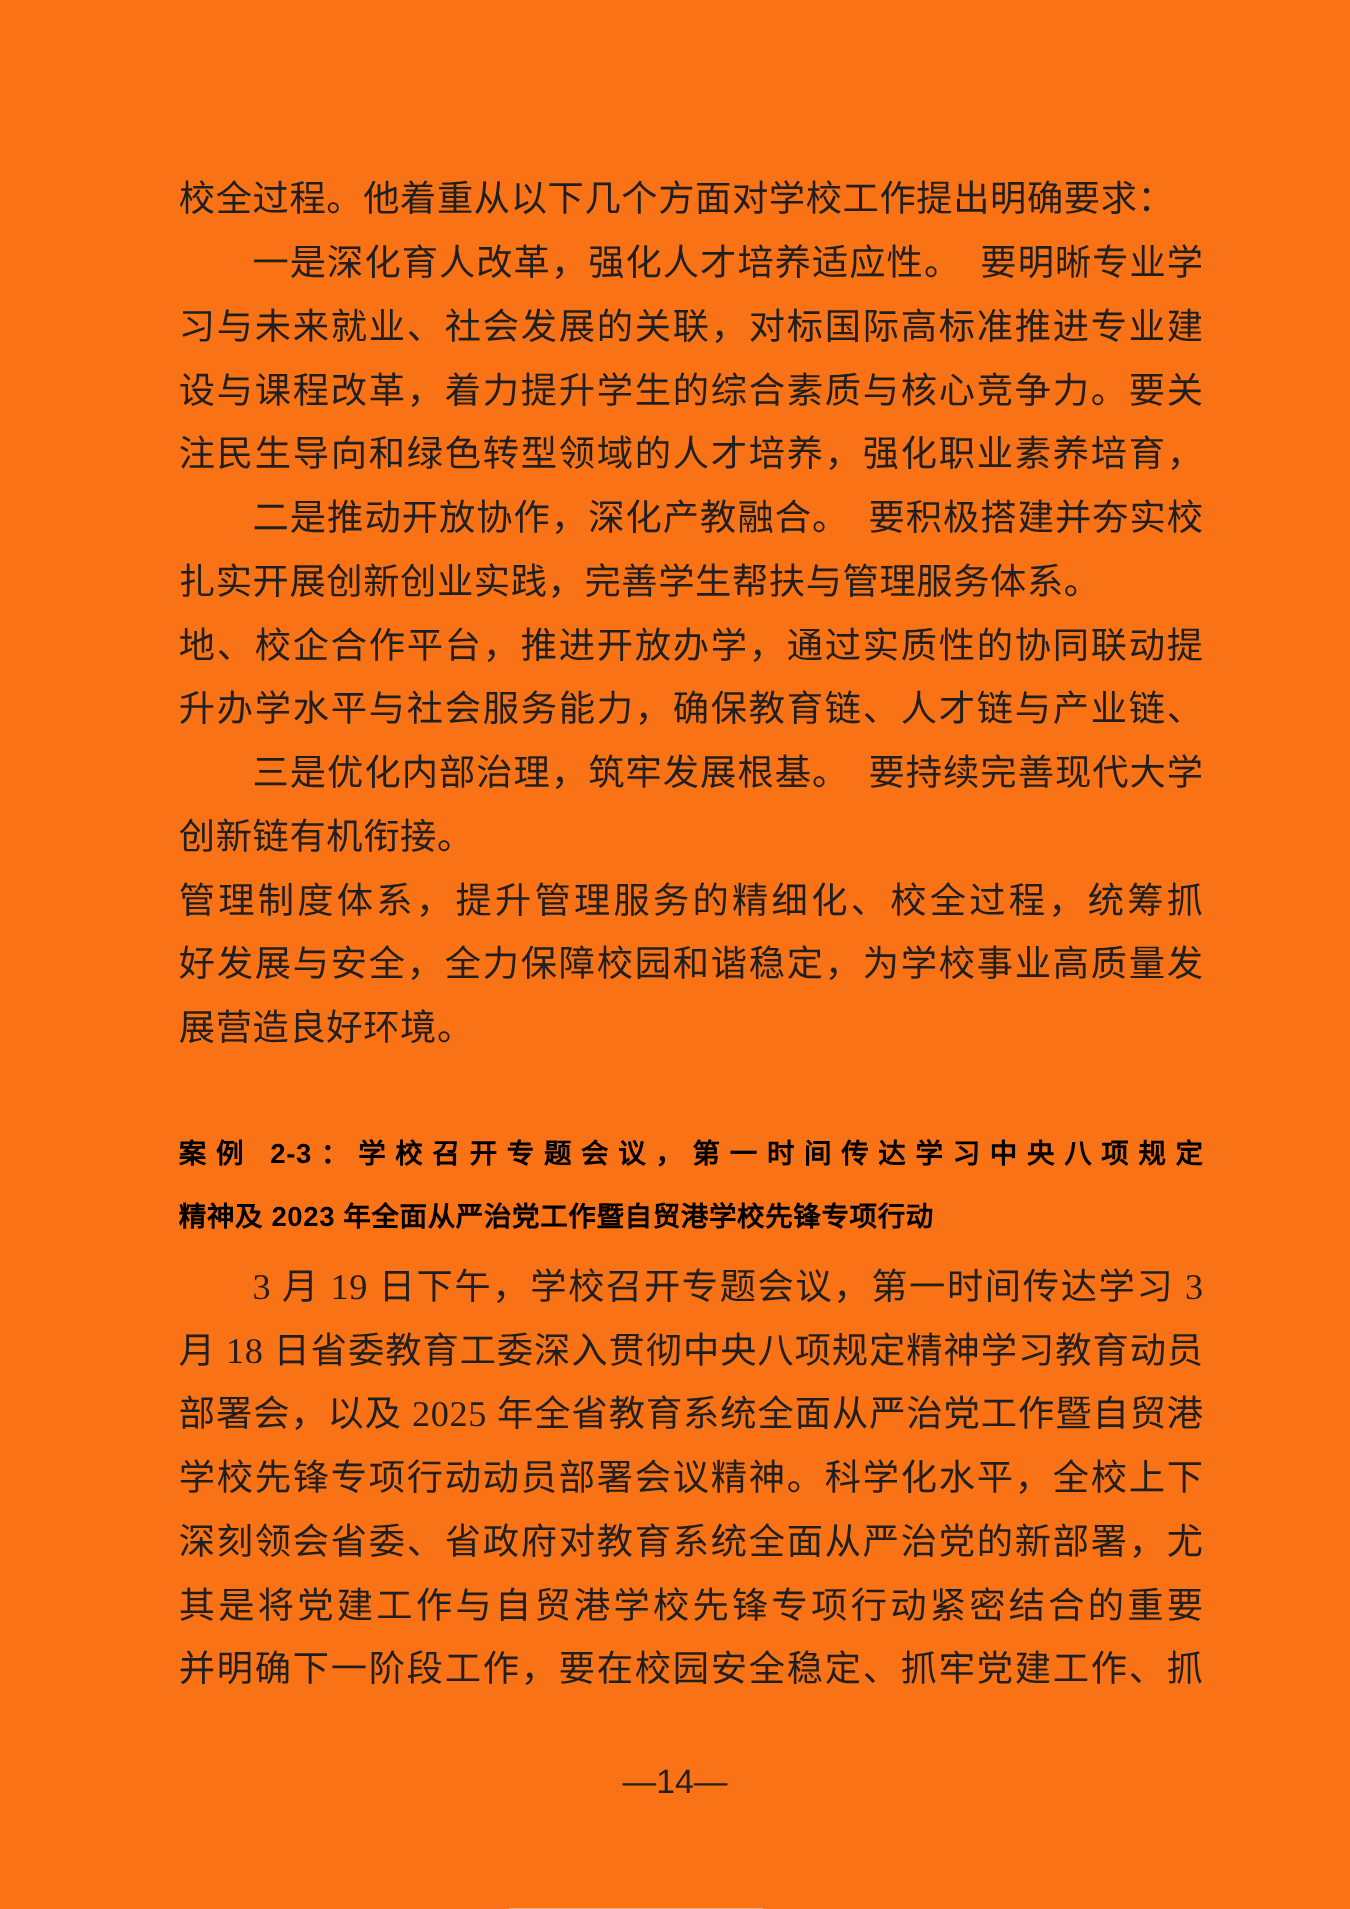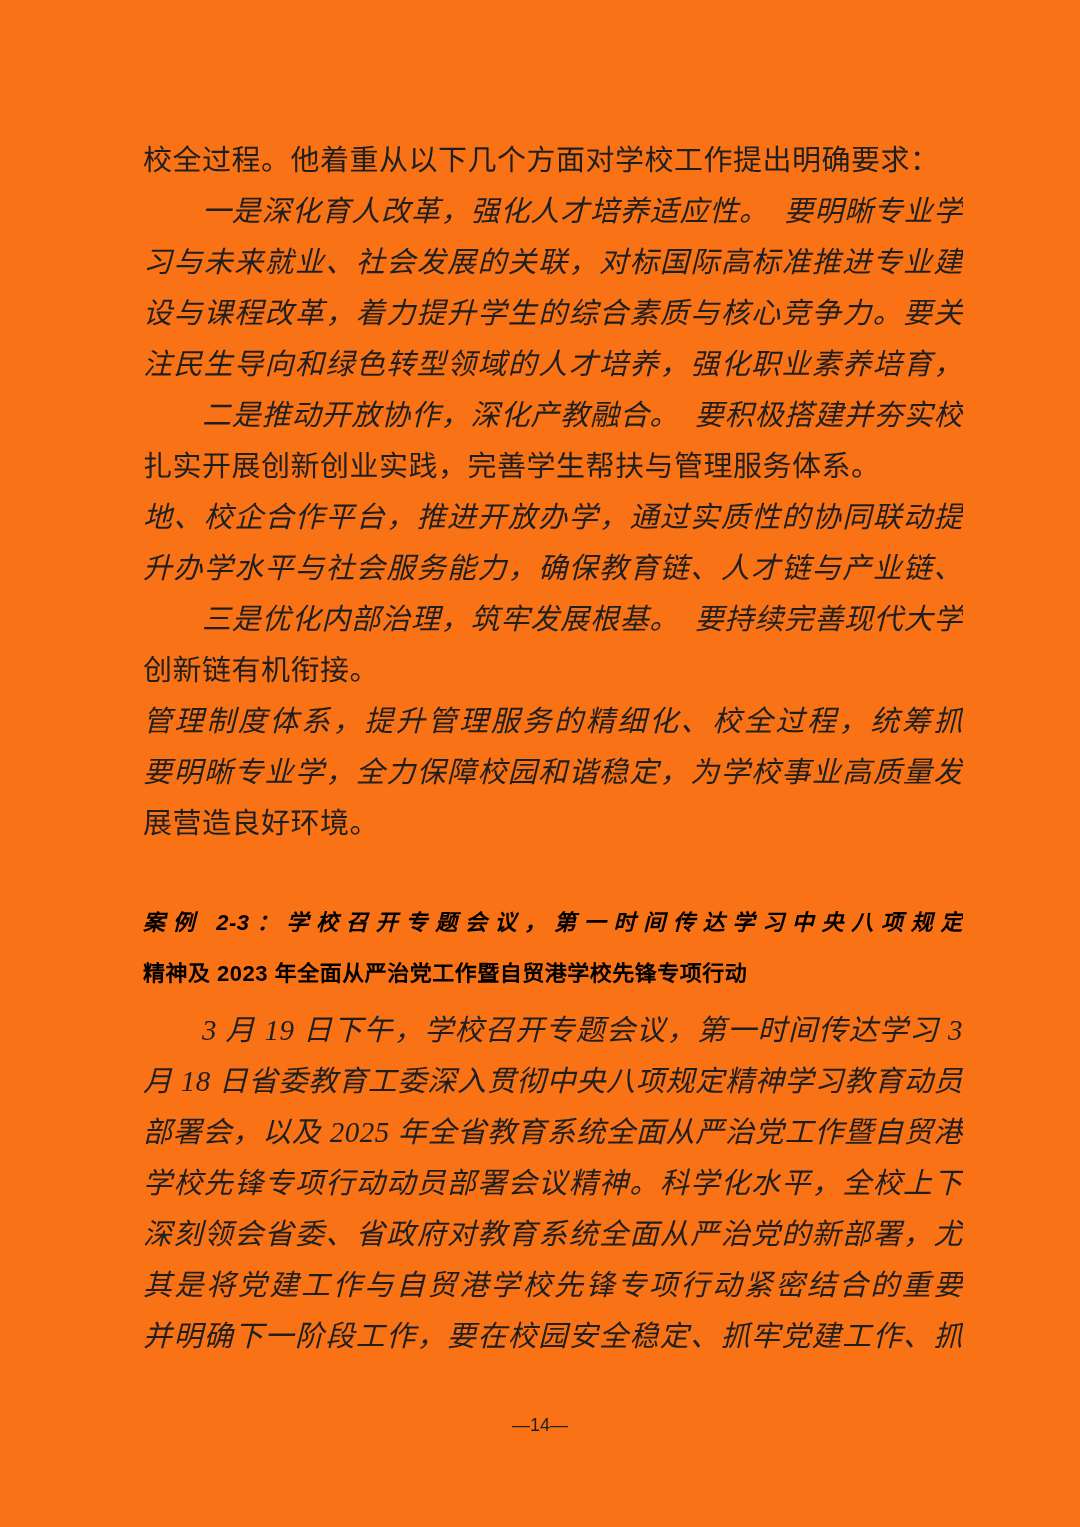--- a/index.html
+++ b/index.html
@@ -27,21 +27,20 @@
     line-height: 51px;
     font-size: 29px;
     letter-spacing: 0.5px;
     color: #1f1f1f;
     overflow: hidden;
   }
   .j {
     text-align: justify;
     text-align-last: justify;
     text-justify: inter-character;
-    font-style: italic;
   }
   .ind {
     text-indent: 59px;
   }
   .head {
     font-family: "Liberation Sans", sans-serif;
     font-weight: 700;
     font-size: 22px;
     color: #000000;
   }
@@ -52,21 +51,21 @@
     margin-top: 6px;
   }
   .footer {
     position: absolute;
     left: 0;
     top: 1400px;
     width: 100%;
     height: 50px;
     line-height: 50px;
     text-align: center;
-    font-size: 18px;
+    font-size: 27px;
     color: #1f1f1f;
     font-family: "Liberation Sans", sans-serif;
   }
 </style>
 </head>
 <body>
 
 <div class="page">
 
   <div class="text-block">
@@ -76,21 +75,21 @@
     <div class="line j">习与未来就业、社会发展的关联，对标国际高标准推进专业建</div>
     <div class="line j">设与课程改革，着力提升学生的综合素质与核心竞争力。要关</div>
     <div class="line j">注民生导向和绿色转型领域的人才培养，强化职业素养培育，</div>
     <div class="line ind j">二是推动开放协作，深化产教融合。　要积极搭建并夯实校</div>
     <div class="line">扎实开展创新创业实践，完善学生帮扶与管理服务体系。</div>
     <div class="line j">地、校企合作平台，推进开放办学，通过实质性的协同联动提</div>
     <div class="line j">升办学水平与社会服务能力，确保教育链、人才链与产业链、</div>
     <div class="line ind j">三是优化内部治理，筑牢发展根基。　要持续完善现代大学</div>
     <div class="line">创新链有机衔接。</div>
     <div class="line j">管理制度体系，提升管理服务的精细化、校全过程，统筹抓</div>
-    <div class="line j">要明晰专业学，全力保障校园和谐稳定，为学校事业高质量发</div>
+    <div class="line j">好发展与安全，全力保障校园和谐稳定，为学校事业高质量发</div>
     <div class="line">展营造良好环境。</div>
 
     <div class="line head j gap-before-heading">案例 2-3：学校召开专题会议，第一时间传达学习中央八项规定</div>
     <div class="line head">精神及 2023 年全面从严治党工作暨自贸港学校先锋专项行动</div>
 
     <div class="line ind j gap-after-heading">3 月 19 日下午，学校召开专题会议，第一时间传达学习 3</div>
     <div class="line j">月 18 日省委教育工委深入贯彻中央八项规定精神学习教育动员</div>
     <div class="line j">部署会，以及 2025 年全省教育系统全面从严治党工作暨自贸港</div>
     <div class="line j">学校先锋专项行动动员部署会议精神。科学化水平，全校上下要</div>
     <div class="line j">深刻领会省委、省政府对教育系统全面从严治党的新部署，尤</div>

